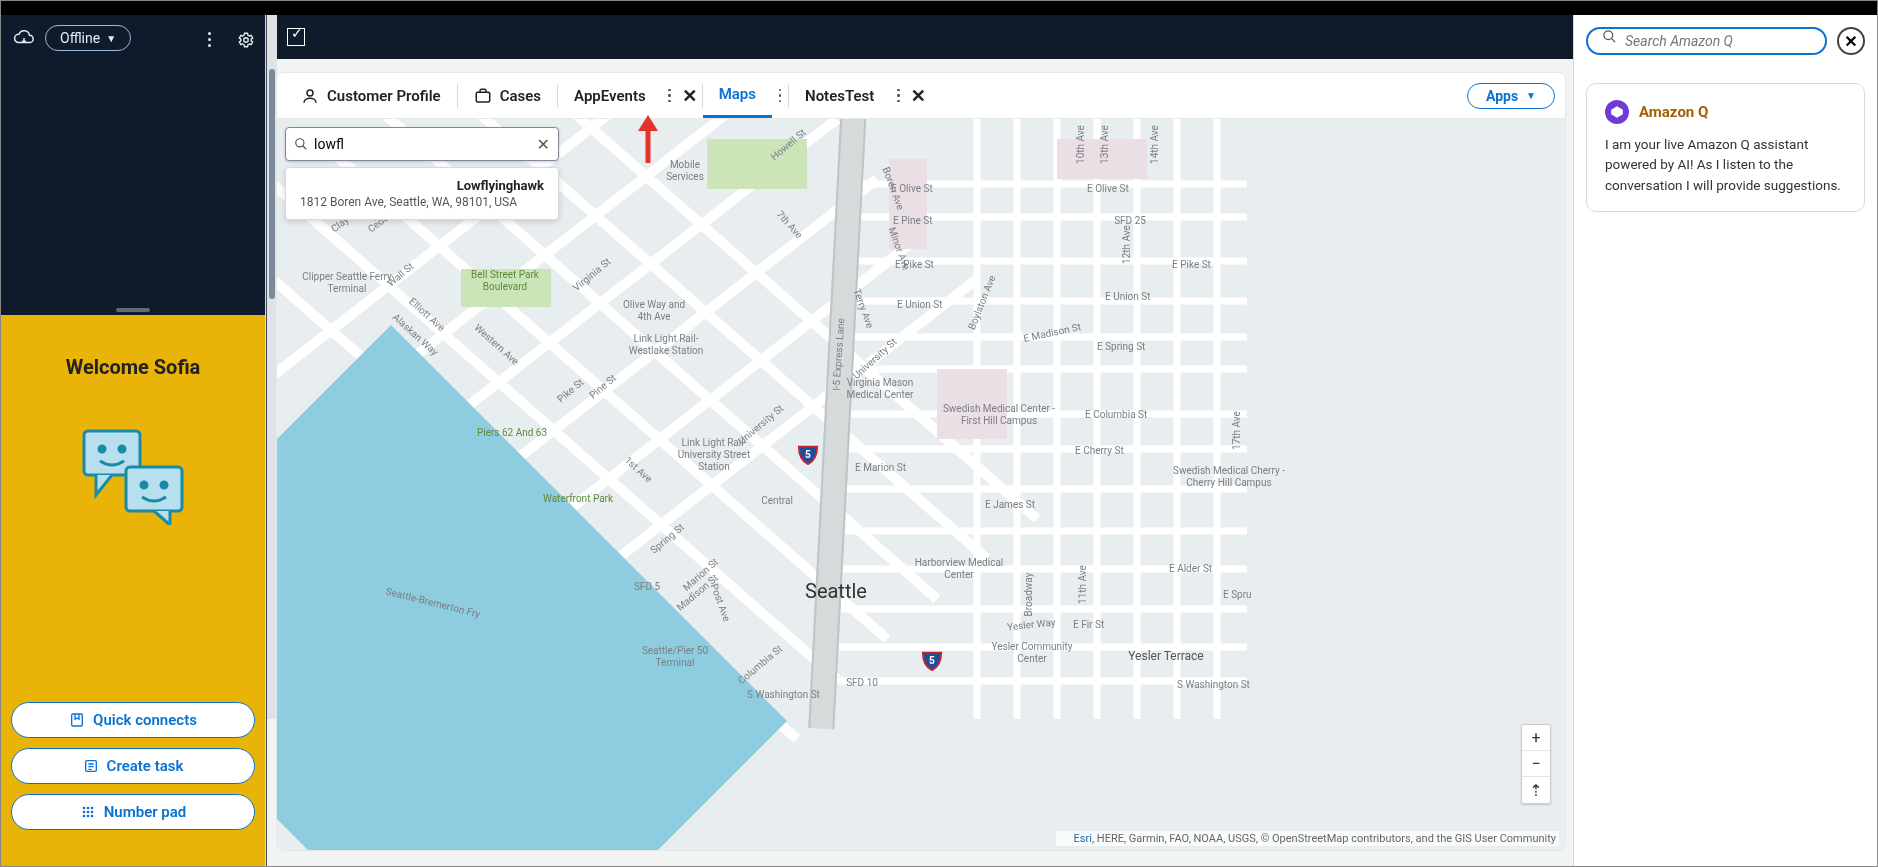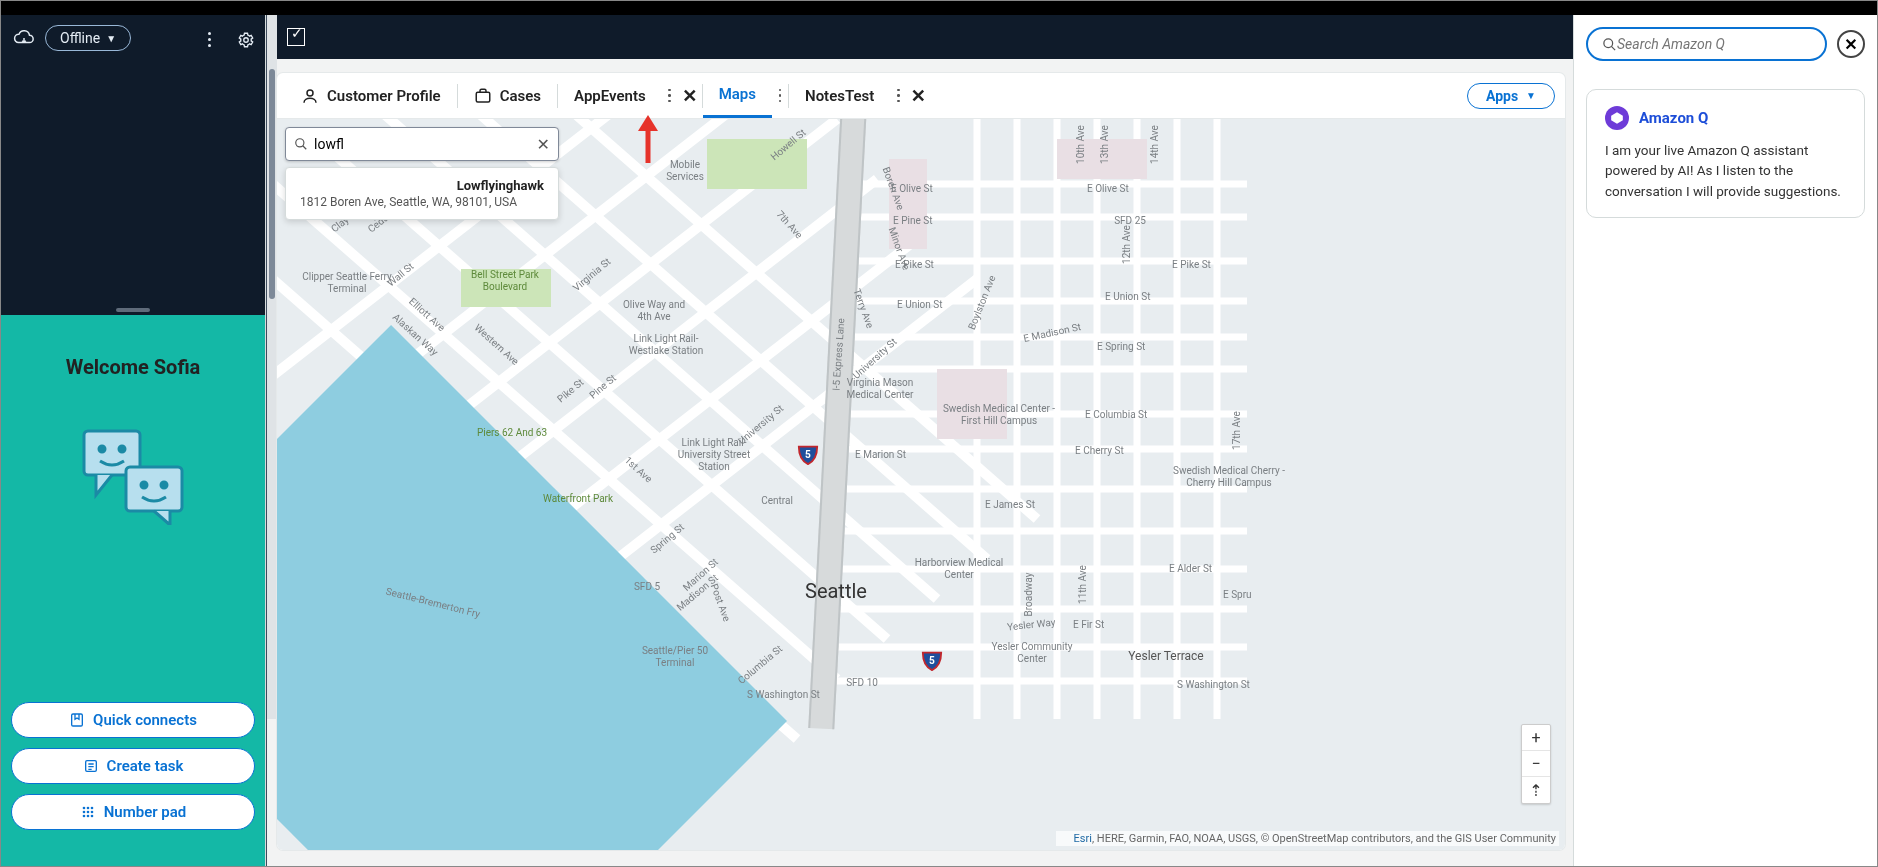--- a/index.html
+++ b/index.html
@@ -6,21 +6,21 @@
   html, body { width: 1878px; height: 867px; overflow: hidden; background:#fff; }
   body { border:1px solid #888; }
 
   
   .top-strip { height:14px; background:#000; width:100%; }
 
   
   .shell { display:flex; height:853px; width:100%; }
 
   
-  .sidebar { width:265px; background:#14b8a6; display:flex; flex-direction:column; border-right:1px solid #d5dbdb; }
+  .sidebar { width:265px; background:#eab308; display:flex; flex-direction:column; border-right:1px solid #d5dbdb; }
   .sidebar-top { background:#0f1b2a; height:300px; position:relative; padding:10px 12px; }
   .sidebar-top-row { display:flex; align-items:center; gap:10px; }
   .cloud-icon { width:22px; height:18px; color:#fff; }
   .status-pill { border:1px solid #99b8d8; color:#e4ecf4; background:transparent; border-radius:16px; padding:4px 14px; font-size:14px; display:inline-flex; align-items:center; gap:6px; cursor:pointer; }
   .status-pill .tri { font-size:10px; color:#e4ecf4; }
   .sidebar-top .right-icons { position:absolute; right:10px; top:16px; display:flex; gap:20px; color:#e4ecf4; }
   .dots-v { display:flex; flex-direction:column; gap:3px; align-items:center; justify-content:center; width:16px; height:16px; }
   .dots-v span { width:3px; height:3px; background:currentColor; border-radius:50%; }
   .gear-icon { width:18px; height:18px; }
   .drag-bar { position:absolute; bottom:0; left:50%; transform:translateX(-50%); width:34px; height:4px; background:#5f6b7a; border-radius:2px; margin-bottom:3px; }
@@ -77,25 +77,25 @@
   .map-search-wrap { position:absolute; left:8px; top:8px; width:274px; z-index:4;}
   .map-search { width:100%; height:34px; border:1px solid #808998; border-radius:4px; background:#fff; display:flex; align-items:center; padding:8px 8px; gap:6px; box-shadow:0 1px 3px rgba(0,0,0,.2);}
   .map-search input{ flex:1; border:none; outline:none; font-size:14px; }
   .suggest { margin-top:6px; background:#fff; border:1px solid #d5dbdb; border-radius:4px; padding:10px 14px; box-shadow:0 2px 6px rgba(0,0,0,.15); cursor:pointer;}
   .suggest .name{ font-size:13px; font-weight:700; color:#222;text-align:right;}
   .suggest .addr{ font-size:12px; color:#555; margin-top:2px;}
 
   
   .qpanel { width:304px; background:#fff; border-left:1px solid #d5dbdb; padding:12px 12px 0 12px; }
   .qrow { display:flex; align-items:center; gap:10px; }
-  .qsearch { flex:1; height:34px; border:2px solid #0972d3; border-radius:20px; display:flex; align-items:center; padding:0 14px; }
+  .qsearch { flex:1; height:28px; border:2px solid #0972d3; border-radius:20px; display:flex; gap:8px; padding:0 14px; }
   .qsearch input{ flex:1; border:none; outline:none; font-size:14px; font-style:italic; color:#555; background:transparent;}
   .qclose { width:28px; height:28px; border:2px solid #444; border-radius:50%; display:flex; align-items:center; justify-content:center; font-size:16px; font-weight:700; cursor:pointer;}
   .qcard { margin-top:28px; border:1px solid #d5dbdb; border-radius:10px; padding:16px 18px; }
-  .qcard-h { display:flex; align-items:center; gap:10px; font-size:15px; font-weight:700; color:#1d4ed8;}
+  .qcard-h { display:flex; align-items:center; gap:10px; font-size:15px; font-weight:700; color:#a16207;}
   .qlogo { width:24px; height:24px; border-radius:50%; background:#6e3bd8; display:flex; align-items:center; justify-content:center;}
   .qcard-body { margin-top:10px; font-size:13.5px; color:#333; line-height:1.5;}
 
   svg { display:block; }
 </style>
 </head>
 <body>
 
 <div class="top-strip"></div>
 <div class="shell">
@@ -324,21 +324,21 @@
         <div class="st-label" style="left:566px;top:184px;transform:rotate(70deg)">Terry Ave</div>
         <div class="st-label" style="left:676px;top:178px;transform:rotate(-68deg)">Boylston Ave</div>
         <div class="st-label" style="left:746px;top:208px;transform:rotate(-12deg)">E Madison St</div>
         <div class="st-label" style="left:620px;top:180px">E Union St</div>
         <div class="st-label" style="left:828px;top:172px">E Union St</div>
         <div class="st-label" style="left:618px;top:140px">E Pike St</div>
         <div class="st-label" style="left:895px;top:140px">E Pike St</div>
         <div class="st-label" style="left:616px;top:96px">E Pine St</div>
         <div class="st-label" style="left:614px;top:64px">E Olive St</div>
         <div class="st-label" style="left:810px;top:64px">E Olive St</div>
-        <div class="st-label" style="left:578px;top:330px">E Marion St</div>
+        <div class="st-label" style="left:578px;top:343px">E Marion St</div>
         <div class="st-label" style="left:820px;top:222px">E Spring St</div>
         <div class="st-label" style="left:808px;top:290px">E Columbia St</div>
         <div class="st-label" style="left:798px;top:326px">E Cherry St</div>
         <div class="st-label" style="left:708px;top:380px">E James St</div>
         <div class="st-label" style="left:892px;top:444px">E Alder St</div>
         <div class="st-label" style="left:796px;top:500px">E Fir St</div>
         <div class="st-label" style="left:946px;top:470px">E Spru</div>
         <div class="st-label" style="left:470px;top:570px">S Washington St</div>
         <div class="st-label" style="left:900px;top:560px">S Washington St</div>
         <div class="st-label" style="left:730px;top:500px;transform:rotate(-6deg)">Yesler Way</div>

